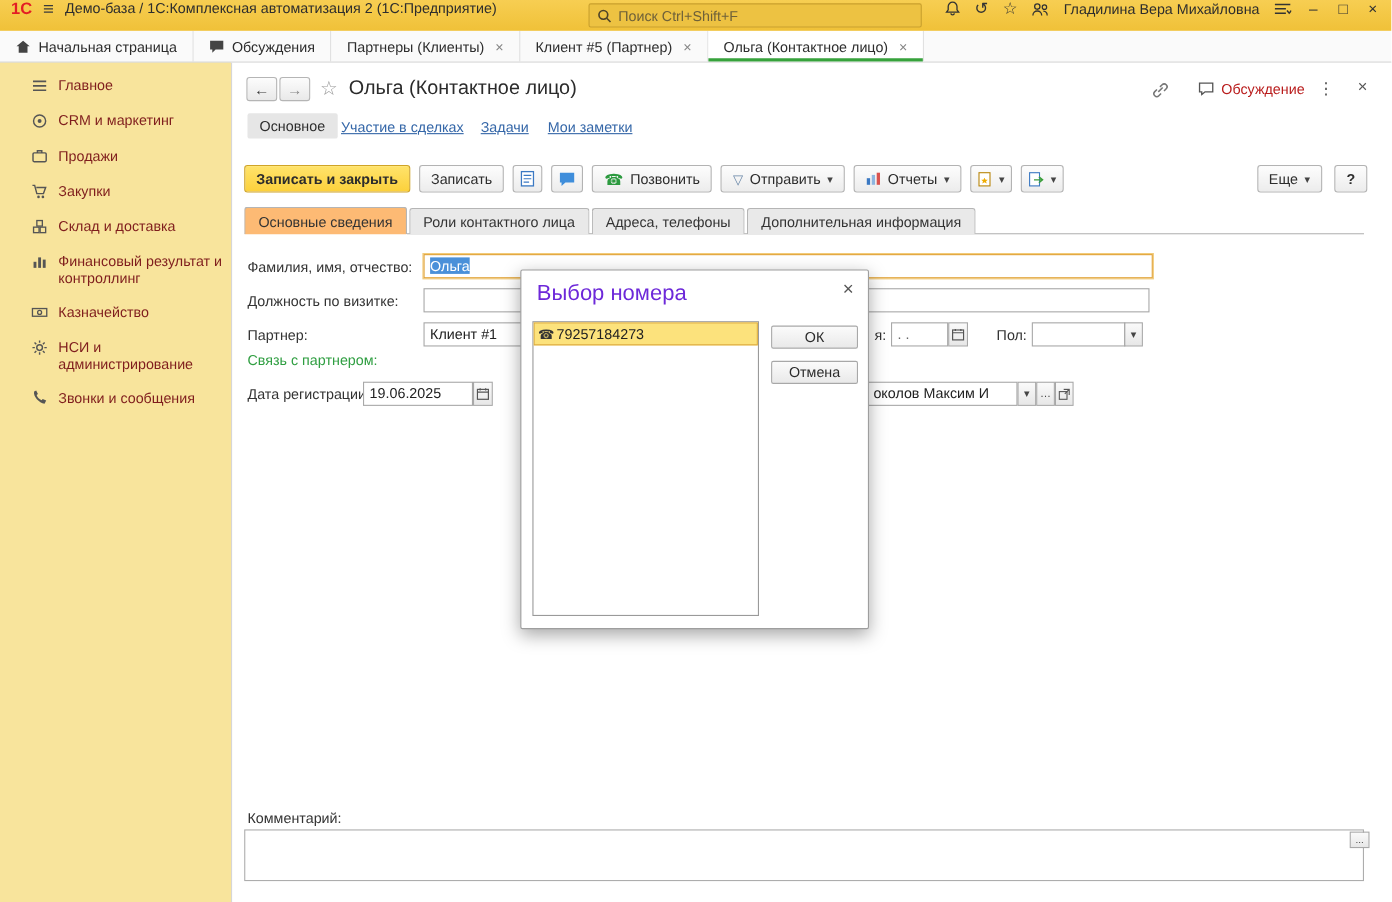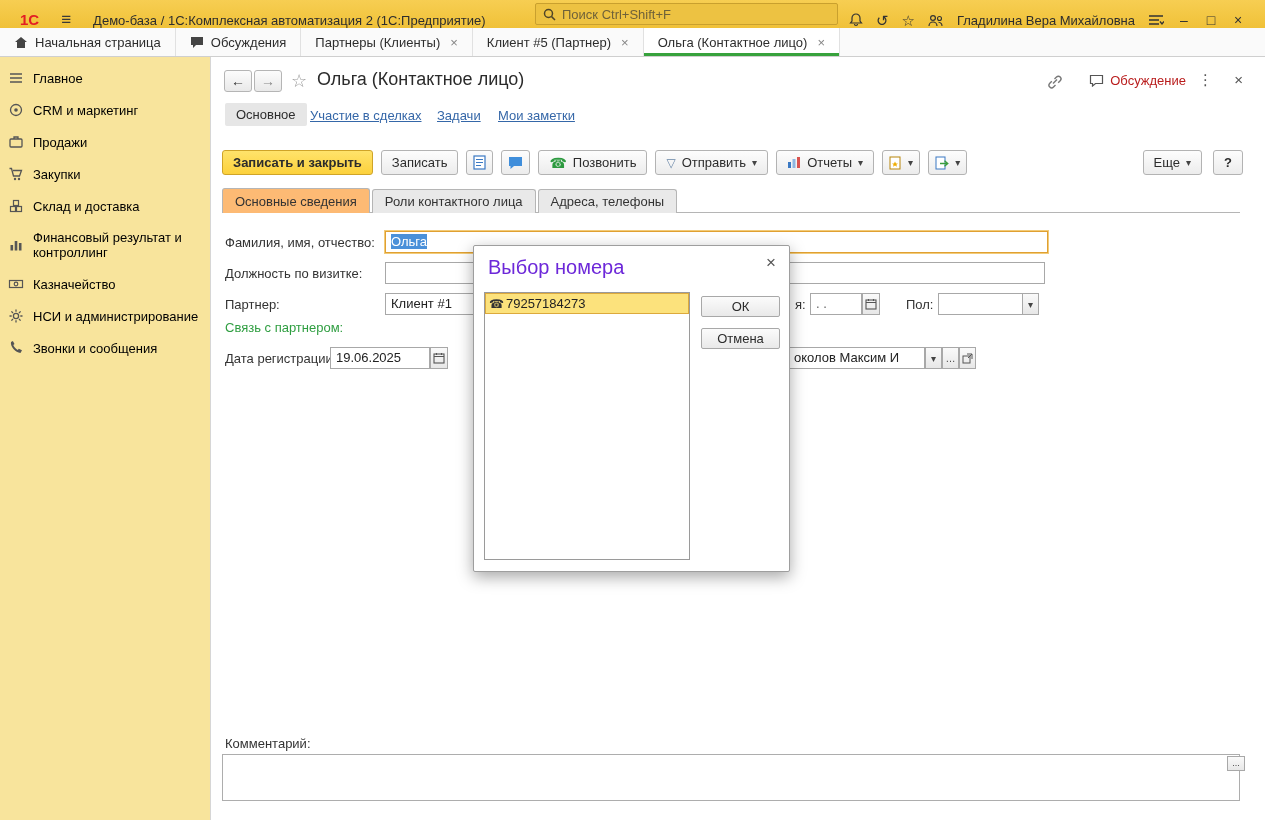--- a/index.html
+++ b/index.html
@@ -1,41 +1,41 @@
 <!DOCTYPE html>
 <html><head>
 <meta charset="utf-8">
 <style>
   *{box-sizing:border-box;margin:0;padding:0}
   html,body{width:1265px;height:820px;overflow:hidden}
   body{font-family:"Liberation Sans","DejaVu Sans",sans-serif;font-size:13px;color:#222;background:#fff}
   svg{display:block}
 
   
-  .titlebar{height:28px;background:linear-gradient(#f7ce52,#f0c138);display:flex;align-items:flex-end;padding:0 20px;gap:22px;position:relative}
+  .titlebar{height:28px;background:linear-gradient(#f7ce52,#f0c138);display:flex;align-items:flex-start;padding:0 10px;gap:10px;position:relative}
   .logo{color:#e31e24;font-weight:bold;font-size:15px;flex:none}
   .tb-menu{font-size:17px;color:#3a3a3a;cursor:pointer;flex:none;line-height:1}
   .tb-title{color:#2d2d2d;white-space:nowrap}
   .tb-search{position:absolute;left:535px;top:3px;width:303px;height:22px;background:#edc242;border:1px solid #c9a02e;border-radius:2px;display:flex;align-items:center;gap:6px;padding:0 7px;cursor:text}
   .tb-search-text{color:#6f6139}
   .tb-right{margin-left:auto;display:flex;align-items:center;gap:13px}
   .tb-ic{color:#333;cursor:pointer;line-height:1;font-size:15px;display:flex;align-items:center}
   .tb-user{color:#2d2d2d;white-space:nowrap;cursor:pointer}
   .winctl{font-size:14px;color:#333;cursor:pointer;width:14px;text-align:center}
 
   
   .tabbar{height:29px;background:#fafafa;border-bottom:1px solid #cfcfcf;display:flex;align-items:stretch}
   .tbtab{display:flex;align-items:center;gap:7px;padding:0 14px;border-right:1px solid #e1e1e1;color:#2d2d2d;cursor:pointer;white-space:nowrap}
   .tbtab.active{background:#fff;box-shadow:inset 0 -3px 0 #37a23c}
   .tbclose{color:#858585;font-size:13px;margin-left:3px;cursor:pointer}
 
   
   .bodyrow{display:flex;height:763px}
   .sidebar{width:210px;flex:none;background:#f8e49c;padding-top:5px;overflow:hidden}
-  .snav{display:flex;align-items:center;gap:9px;padding:8px 8px 8px 8px;color:#000000;line-height:15px;cursor:pointer}
+  .snav{display:flex;gap:9px;padding:8px 8px 8px 28px;color:#7f1d1d;line-height:15px;cursor:pointer}
   .snav svg{flex:none}
 
   .content{flex:1;position:relative;background:#fff;border-left:1px solid #d6d6d6}
   .abs{position:absolute}
 
   
   .navbtn{position:absolute;width:28px;height:22px;border:1px solid #b5b5b5;border-radius:3px;background:linear-gradient(#fcfcfc,#e9e9e9);color:#333;font-size:14px;text-align:center;line-height:20px;cursor:pointer}
   .ptitle{font-size:18px;color:#2b2b2b;white-space:nowrap}
   .star-lg{font-size:18px;color:#9a9a9a;cursor:pointer}
   .phic{color:#555;cursor:pointer;display:flex;align-items:center;gap:6px}
@@ -296,20 +296,21 @@
     <button class="btn abs" style="right:63px;top:93px">
       <span>Еще</span>
       <span class="caret">▾</span>
     </button>
     <button class="btn abs" style="right:22px;top:93px;width:30px;justify-content:center;font-weight:700">?</button>
 
     <div class="ftabs">
       <div class="ftab active">Основные сведения</div>
       <div class="ftab">Роли контактного лица</div>
       <div class="ftab">Адреса, телефоны</div>
+      <div class="ftab">Дополнительная информация</div>
     </div>
 
     <span class="flabel" style="left:14px;top:178px">Фамилия, имя, отчество:</span>
     <div class="field focus" style="left:174px;top:174px;width:663px"><span class="sel">Ольга</span></div>
 
     <span class="flabel" style="left:14px;top:209px">Должность по визитке:</span>
     <div class="field" style="left:174px;top:205px;width:660px"></div>
 
     <span class="flabel" style="left:14px;top:240px">Партнер:</span>
     <div class="field" style="left:174px;top:236px;width:372px">Клиент #1</div>

